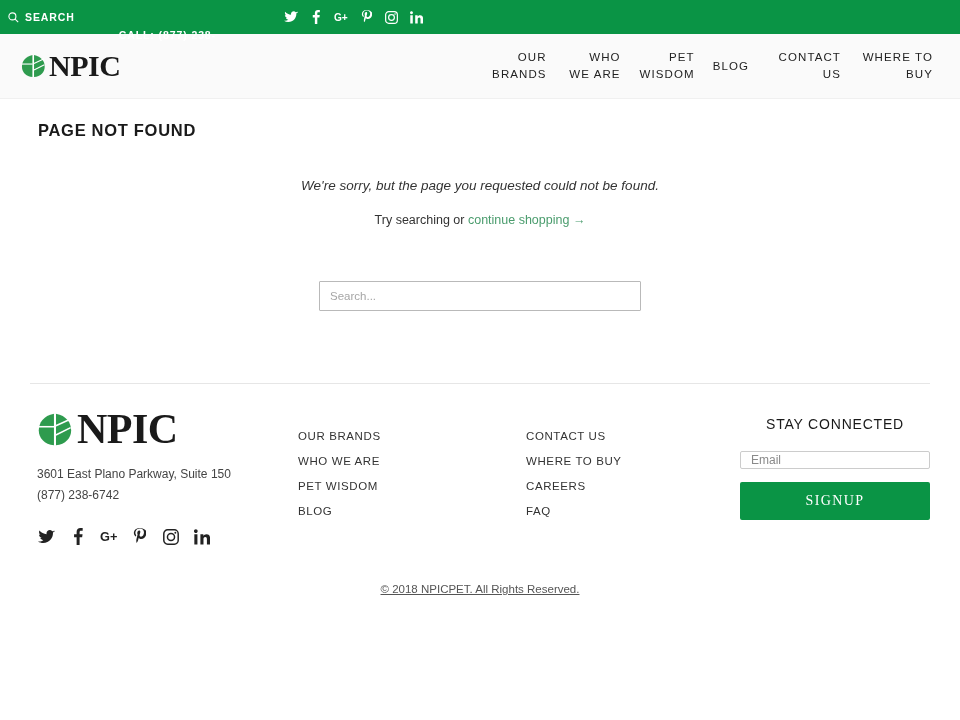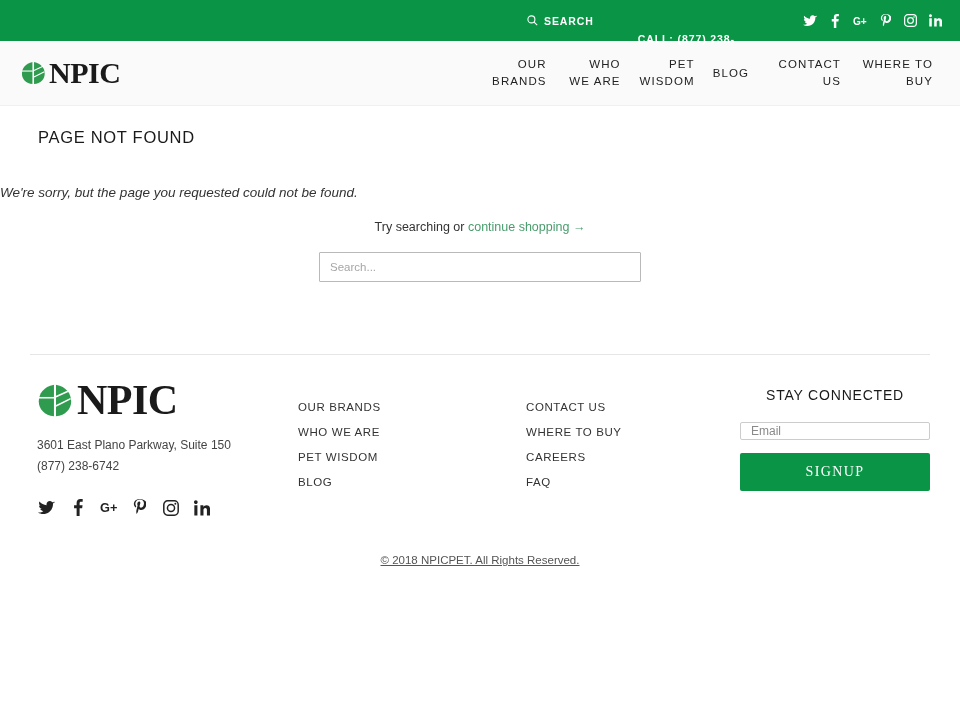--- a/index.html
+++ b/index.html
@@ -5,23 +5,24 @@
   * { box-sizing: border-box; margin: 0; padding: 0; }
   html, body {
     width: 960px; height: 720px;
     background: #ffffff;
     font-family: "Liberation Sans", sans-serif;
     -webkit-font-smoothing: antialiased;
   }
 
   
   .topbar {
-    height: 41px; background: #0a9445; color: #ffffff;
-    display: flex; align-items: center; justify-content: flex-end;
+    height: 34px; background: #0a9445; color: #ffffff;
+    display: flex; align-items: center; justify-content: flex-start;
     padding-right: 18px;
+    padding-left: 8px;
   }
   .topbar-search {
     display: flex; align-items: center; gap: 6px;
     font-size: 10.5px; letter-spacing: 0.9px; font-weight: bold;
     margin-right: 44px; cursor: pointer;
   }
   .topbar-search svg { display: block; }
   .topbar-phone {
     font-size: 10.5px; letter-spacing: 0.9px; font-weight: bold;
     margin-right: 68px; cursor: pointer; white-space: nowrap; margin-top: 36px;
@@ -58,36 +59,37 @@
     text-align: right; line-height: 17px; cursor: pointer;
     padding: 0 9px; max-width: 74px;
   }
   .nav-item.wide { max-width: 92px; }
   .nav-item.nowrap { max-width: none; white-space: nowrap; }
 
   
   .main { background: #ffffff; padding-top: 22px; }
   .page-title {
     font-size: 16.5px; letter-spacing: 0.7px; color: #1a1a1a;
-    margin-left: 38px; font-weight: normal;
+    margin-left: 38px; font-weight: bold;
   }
   .notfound-msg {
-    font-style: italic; font-size: 13.5px;
+    text-align: center; font-style: italic; font-size: 13.5px;
     color: #333333; margin-top: 38px;
   }
   .try-line {
     text-align: center; font-size: 12.5px; color: #333333; margin-top: 20px;
   }
   .try-line a { color: #4a9c6d; text-decoration: none; cursor: pointer; }
   .search-wrap { display: flex; justify-content: center; margin-top: 18px; }
   .search-input {
     width: 322px; height: 30px; border: 1px solid #b9b9b9;
     background: #ffffff; padding: 0 10px; font-size: 11.5px;
     color: #333333; font-family: "Liberation Sans", sans-serif;
     border-radius: 1px;
+    margin-top: 36px;
   }
   .search-input::placeholder { color: #a6a6a6; }
 
   
   .footer-divider {
     height: 1px; background: #e6e6e6;
     margin: 72px 30px 0 30px;
   }
   .footer {
     display: flex; padding: 24px 30px 0 30px; background: #ffffff;

